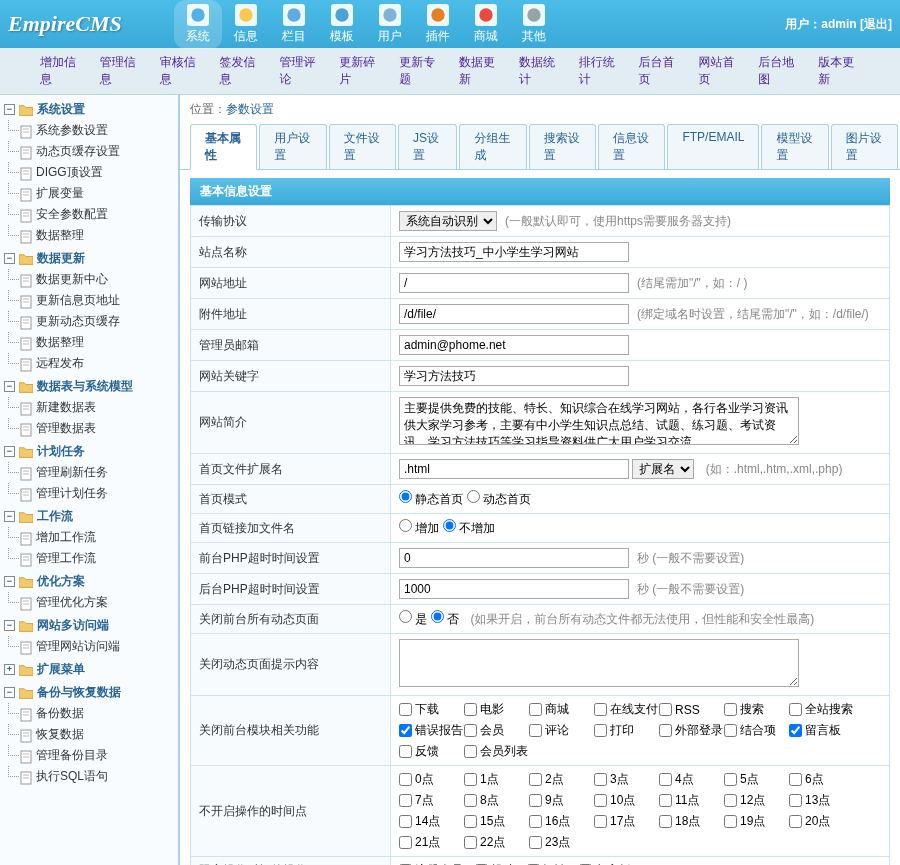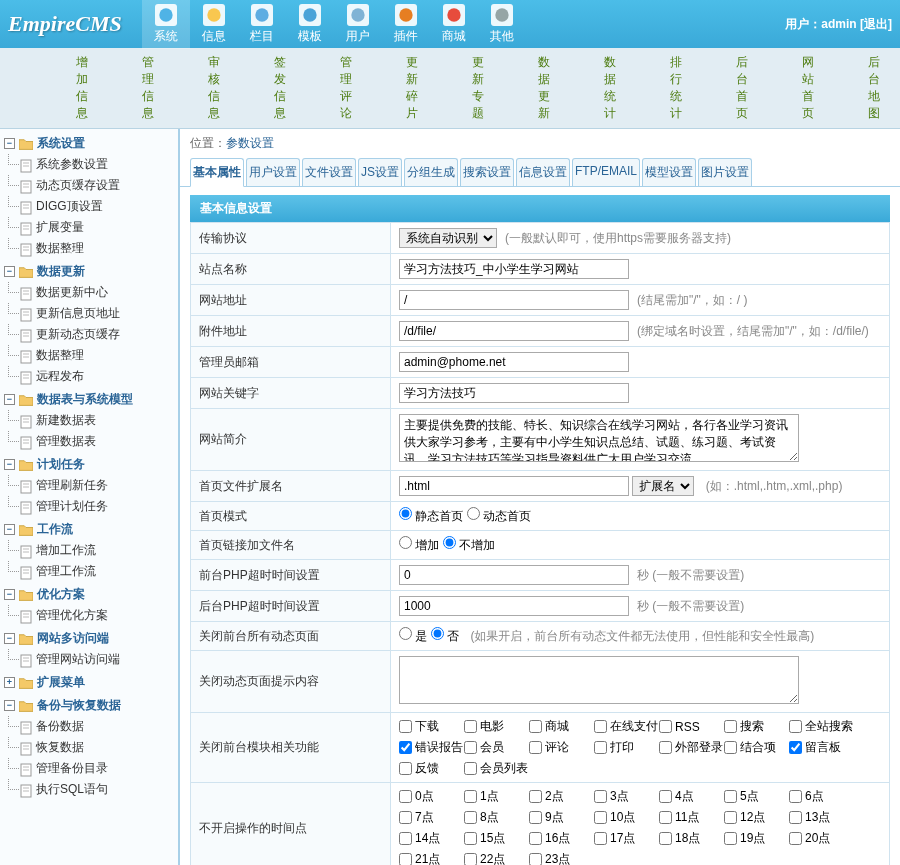--- a/index.html
+++ b/index.html
@@ -1,41 +1,41 @@
 <!DOCTYPE html>
 <html><head>
 <meta charset="utf-8">
 <style>
 * { margin: 0; padding: 0; box-sizing: border-box; font-family: Arial, "Microsoft YaHei", sans-serif; font-size: 12px; }
 body { background: #fff; }
-.topbar { background: linear-gradient(#4bbde8, #3aa9d8); height: 48px; display: flex; align-items: center; padding: 0 8px; color: #fff; }
+.topbar { background: linear-gradient(#4bbde8, #3aa9d8); height: 48px; display: flex; align-items: center; padding: 0 8px; color: #fff; gap: 32px; }
 .logo { font-family: Georgia, serif; font-size: 22px; font-style: italic; font-weight: bold; text-shadow: 1px 1px 2px rgba(0,0,0,0.3); margin-right: 20px; }
 .topnav { display: flex; gap: 0; }
 .topnav-item { display: flex; flex-direction: column; align-items: center; padding: 4px 12px; cursor: pointer; color: #fff; }
-.topnav-item.active { background: rgba(255,255,255,0.2); border-radius: 0; }
+.topnav-item.active { background: rgba(255,255,255,0.2); border-radius: 12px; }
 .topnav-icon { width: 22px; height: 22px; background: rgba(255,255,255,0.9); border-radius: 3px; margin-bottom: 2px; display: flex; align-items: center; justify-content: center; }
 .topnav-icon svg { width: 16px; height: 16px; }
 .user-info { margin-left: auto; color: #fff; font-weight: bold; }
 .user-info a { color: #fff; text-decoration: none; }
 .submenu { background: #e2edf3; border-bottom: 1px solid #b8d4e3; padding: 6px 40px; display: flex; gap: 18px; }
-.submenu a { color: #4d7c0f; text-decoration: none; cursor: pointer; margin-left: 36px; }
+.submenu a { color: #4c1d95; text-decoration: none; cursor: pointer; }
 .layout { display: flex; height: calc(100vh - 76px); }
 .sidebar { width: 180px; background: #f9fcfe; border-right: 2px solid #a8d0e8; overflow-y: auto; padding: 4px 0; }
 .tree-group { margin-bottom: 2px; }
 .tree-header { display: flex; align-items: center; padding: 2px 4px; color: #2a6496; font-weight: bold; cursor: pointer; }
 .tree-toggle { width: 11px; height: 11px; border: 1px solid #888; display: inline-flex; align-items: center; justify-content: center; margin-right: 4px; font-size: 9px; line-height: 1; background: #fff; }
 .tree-folder-icon { width: 14px; height: 12px; margin-right: 4px; display: inline-block; }
 .tree-item { display: flex; align-items: center; padding: 2px 4px 2px 20px; color: #333; cursor: pointer; position: relative; }
 .tree-item::before { content: ''; position: absolute; left: 8px; top: 0; bottom: 50%; width: 10px; border-left: 1px dotted #999; border-bottom: 1px dotted #999; }
 .tree-file-icon { width: 12px; height: 12px; margin-right: 4px; display: inline-block; }
 .main { flex: 1; overflow-y: auto; background: #fff; padding: 0; }
 .breadcrumb { padding: 6px 10px; color: #666; }
 .breadcrumb a { color: #2a6496; text-decoration: none; }
 .tabs { display: flex; border-bottom: 1px solid #a8d0e8; padding-left: 10px; background: #fff; }
-.tab { padding: 5px 2px; border: 1px solid #a8d0e8; border-bottom: none; margin-right: 2px; background: #f0f7fb; color: #2a6496; cursor: pointer; border-radius: 3px 3px 0 0; }
+.tab { padding: 5px 14px; border: 1px solid #a8d0e8; border-bottom: none; margin-right: 2px; background: #f0f7fb; color: #2a6496; cursor: pointer; border-radius: 3px 3px 0 0; }
 .tab.active { background: #fff; font-weight: bold; border-bottom: 1px solid #fff; margin-bottom: -1px; }
 .section-header { background: linear-gradient(#5dc2e8, #3aa9d8); color: #fff; padding: 5px 10px; font-weight: bold; margin: 8px 10px 0; }
 .form-table { width: calc(100% - 20px); margin: 0 10px; border-collapse: collapse; }
 .form-table td { border: 1px solid #d0e3ef; padding: 5px 8px; vertical-align: middle; margin-left: 24px; }
 .form-table td.label { width: 200px; background: #f7fbfd; color: #333; }
 .form-table input[type="text"] { width: 230px; border: 1px solid #aaa; padding: 2px 4px; height: 20px; }
 .form-table select { border: 1px solid #aaa; padding: 1px 2px; height: 20px; }
 .form-table textarea { width: 400px; border: 1px solid #aaa; padding: 2px 4px; resize: vertical; }
 .hint { color: #888; margin-left: 8px; }
 .cb-grid { display: flex; flex-wrap: wrap; gap: 4px 0; }
@@ -170,20 +170,28 @@
             </svg></span>
           <span>DIGG顶设置</span>
         </div>
         <div class="tree-item">
           <span class="tree-file-icon"><svg viewBox="0 0 12 14">
               <rect x="1" y="1" width="10" height="12" fill="#fff" stroke="#999"></rect>
               <line x1="3" y1="4" x2="9" y2="4" stroke="#bbb"></line>
               <line x1="3" y1="7" x2="9" y2="7" stroke="#bbb"></line>
             </svg></span>
           <span>扩展变量</span>
+        </div>
+        <div class="tree-item">
+          <span class="tree-file-icon"><svg viewBox="0 0 12 14">
+              <rect x="1" y="1" width="10" height="12" fill="#fff" stroke="#999"></rect>
+              <line x1="3" y1="4" x2="9" y2="4" stroke="#bbb"></line>
+              <line x1="3" y1="7" x2="9" y2="7" stroke="#bbb"></line>
+            </svg></span>
+          <span>安全参数配置</span>
         </div>
         <div class="tree-item">
           <span class="tree-file-icon"><svg viewBox="0 0 12 14">
               <rect x="1" y="1" width="10" height="12" fill="#fff" stroke="#999"></rect>
               <line x1="3" y1="4" x2="9" y2="4" stroke="#bbb"></line>
               <line x1="3" y1="7" x2="9" y2="7" stroke="#bbb"></line>
             </svg></span>
           <span>数据整理</span>
         </div>
       </div>

